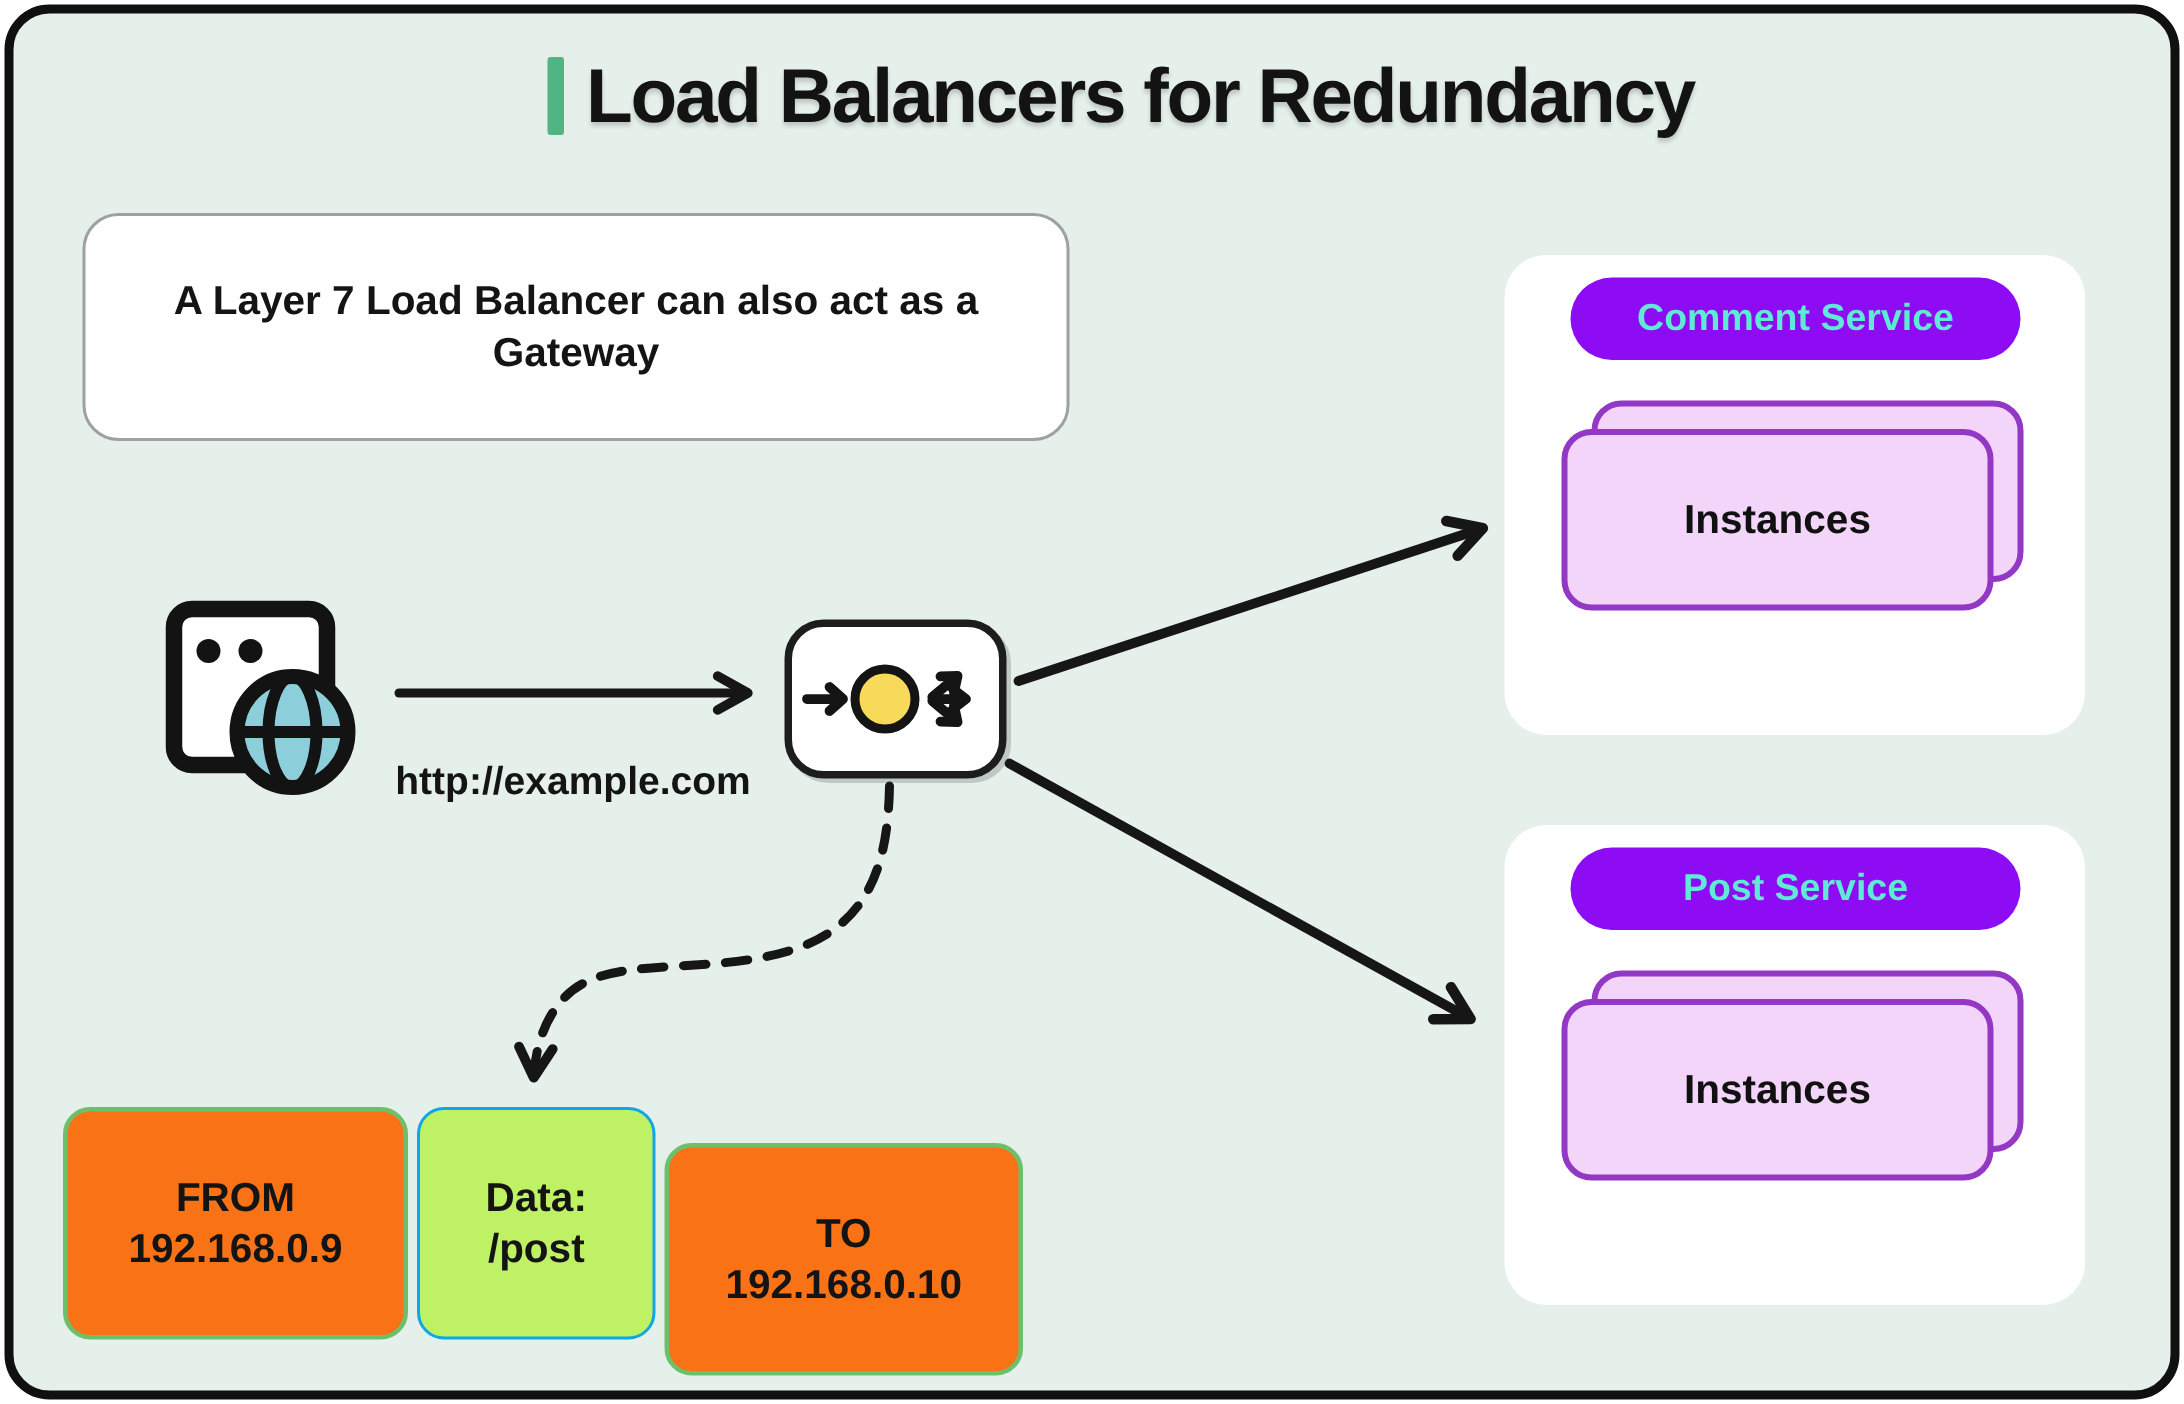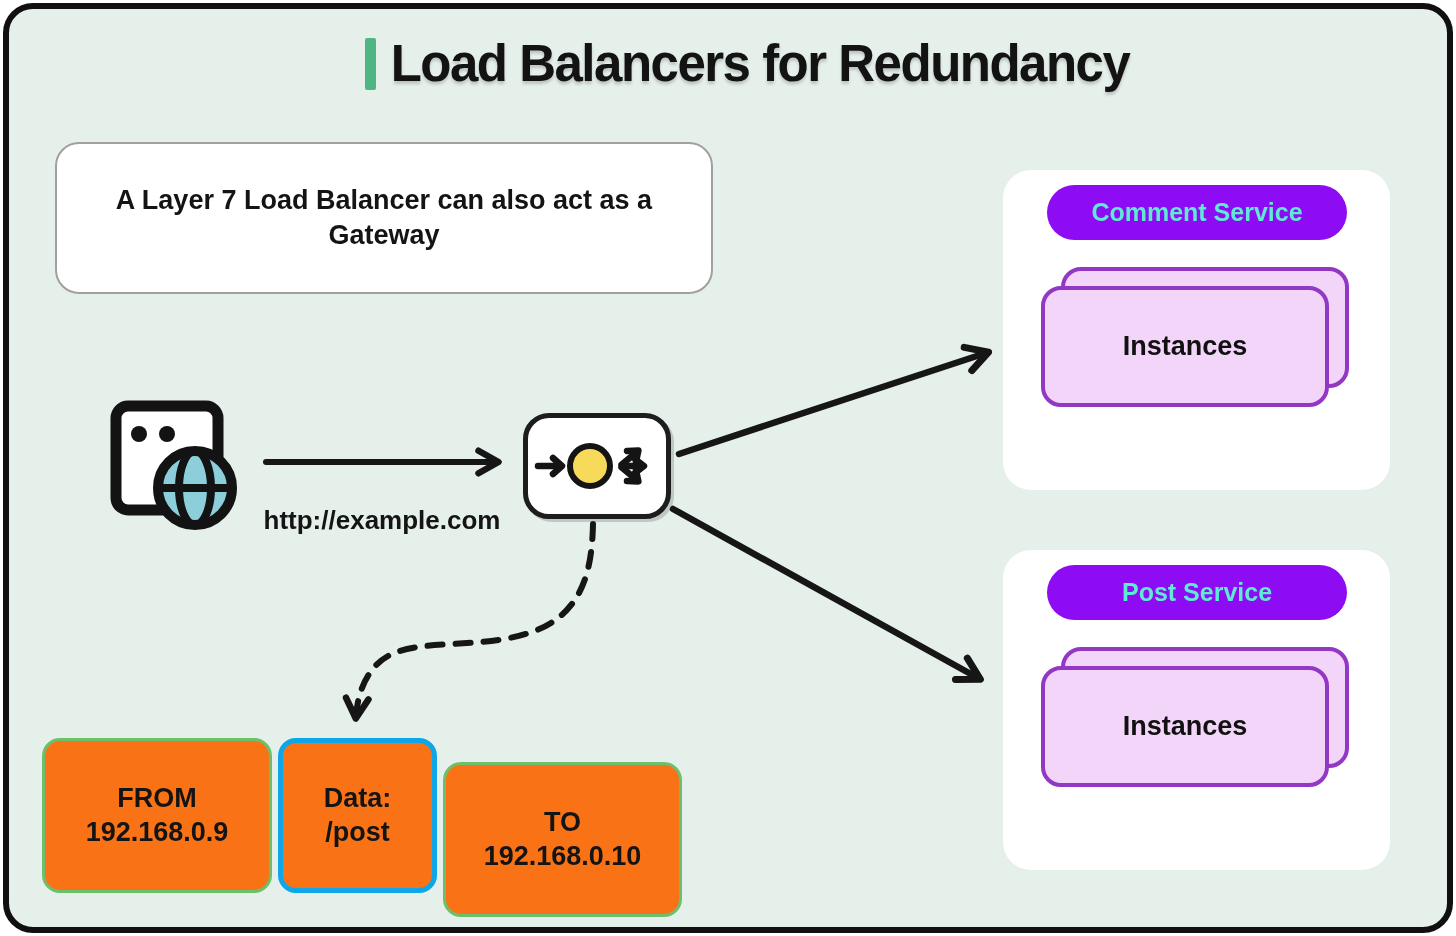--- a/index.html
+++ b/index.html
@@ -153,22 +153,22 @@
     font-size: 27px;
     font-weight: 700;
     line-height: 1.25;
     text-align: center;
   }
   .packet-box.green {
     background: #f97316;
     border: 3px solid #6cc06c;
   }
   .packet-box.purple {
-    background: #f97316;
-    border: 5px solid #0ea5e9;
+    background: #bef264;
+    border: 2px solid #0ea5e9;
   }
   .pk-from { left: 42px;  width: 230px; }
   .pk-data { left: 278px; width: 159px; }
   .pk-to   { left: 443px; width: 239px; margin-top: 24px; }
 </style>
 </head>
 <body>
 
 <div class="canvas">
 

